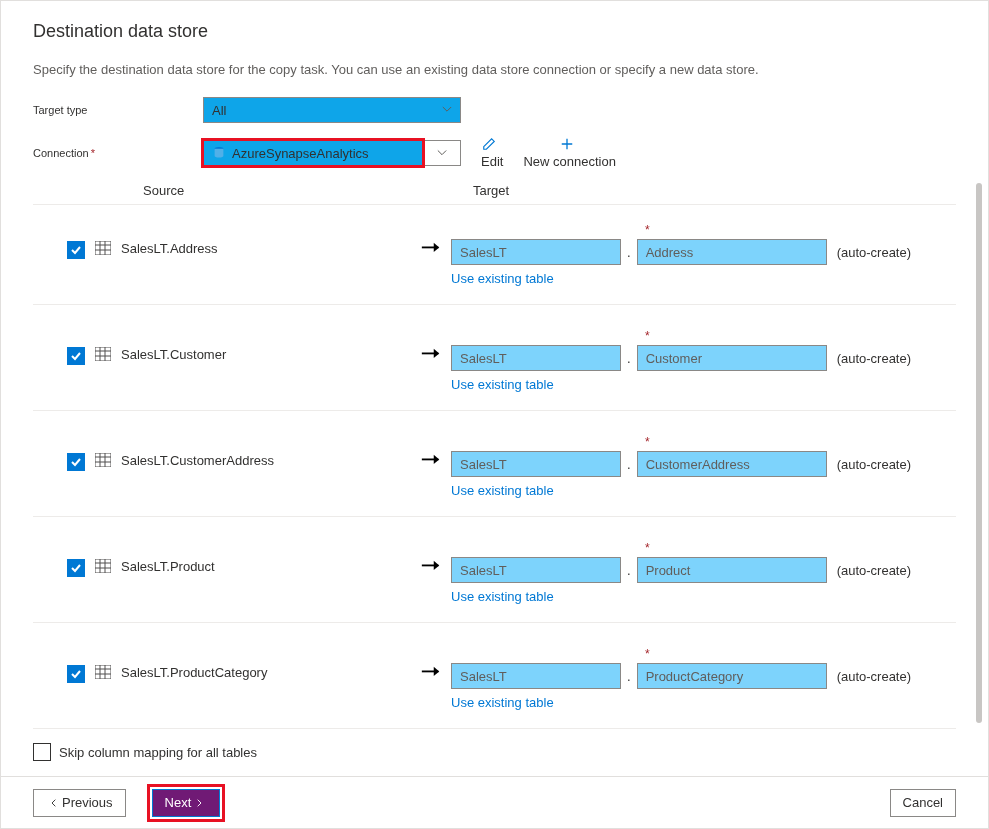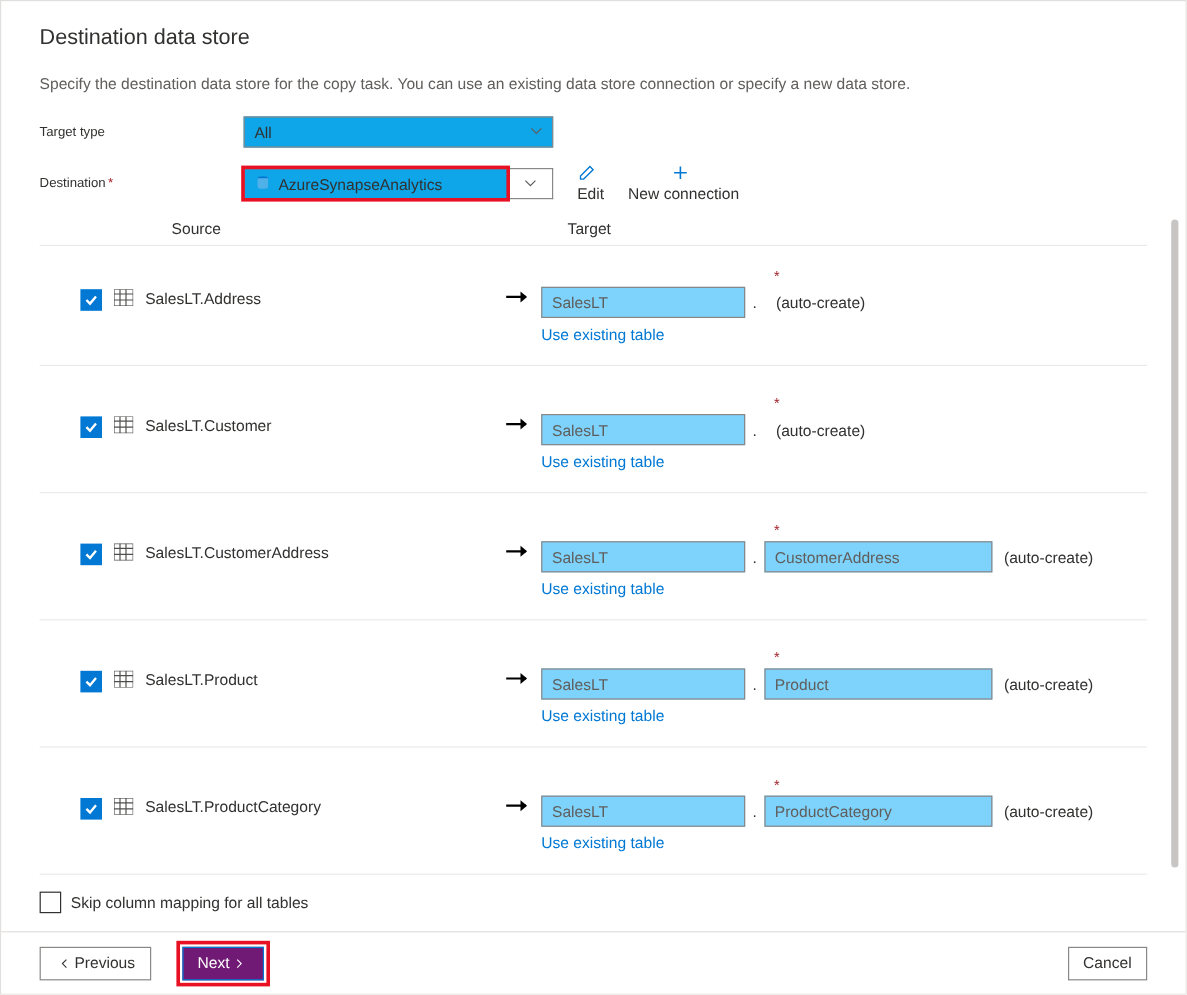--- a/index.html
+++ b/index.html
@@ -249,21 +249,21 @@
         <span class="chevron-down">
           <svg class="chevron-svg" viewBox="0 0 12 12">
               <path d="M1 3 L6 8 L11 3" stroke="#605e5c" stroke-width="1.2" fill="none"></path>
             </svg>
         </span>
       </div>
     </div>
 
     <div class="form-row">
       <div class="form-label">
-        <span>Destination</span><span class="req">*</span>
+        <span>Connection</span><span class="req">*</span>
       </div>
       <div class="conn-row-selects">
         <div class="select-wrap highlighted">
           <span class="db-icon">
             <svg viewBox="0 0 16 16">
                 <ellipse cx="8" cy="3" rx="5" ry="2" fill="#0078d4"></ellipse>
                 <path d="M3 3 v8 a5 2 0 0 0 10 0 V3" fill="#50b0e8"></path>
               </svg>
           </span>
           <span>AzureSynapseAnalytics</span>
@@ -325,20 +325,21 @@
                   <line x1="2" y1="7" x2="20" y2="7" stroke="#000" stroke-width="2"></line>
                   <path d="M15 2 L21 7 L15 12" fill="#000"></path>
                 </svg></span>
             </div>
             <div class="col-target">
               <div class="target-stack">
                 <div class="target-top-req">*</div>
                 <div class="target-inputs">
                   <div class="input-box input-schema">SalesLT</div>
                   <span class="dot-sep">.</span>
+                  <div class="input-box input-table">Address</div>
                   <span class="autocreate">(auto-create)</span>
                 </div>
                 <div class="use-existing">Use existing table</div>
               </div>
             </div>
           </div>
           <div class="trow">
             <div class="col-check">
               <div class="checkbox">
                 <svg viewBox="0 0 12 12">
@@ -361,20 +362,21 @@
                   <line x1="2" y1="7" x2="20" y2="7" stroke="#000" stroke-width="2"></line>
                   <path d="M15 2 L21 7 L15 12" fill="#000"></path>
                 </svg></span>
             </div>
             <div class="col-target">
               <div class="target-stack">
                 <div class="target-top-req">*</div>
                 <div class="target-inputs">
                   <div class="input-box input-schema">SalesLT</div>
                   <span class="dot-sep">.</span>
+                  <div class="input-box input-table">Customer</div>
                   <span class="autocreate">(auto-create)</span>
                 </div>
                 <div class="use-existing">Use existing table</div>
               </div>
             </div>
           </div>
           <div class="trow">
             <div class="col-check">
               <div class="checkbox">
                 <svg viewBox="0 0 12 12">

